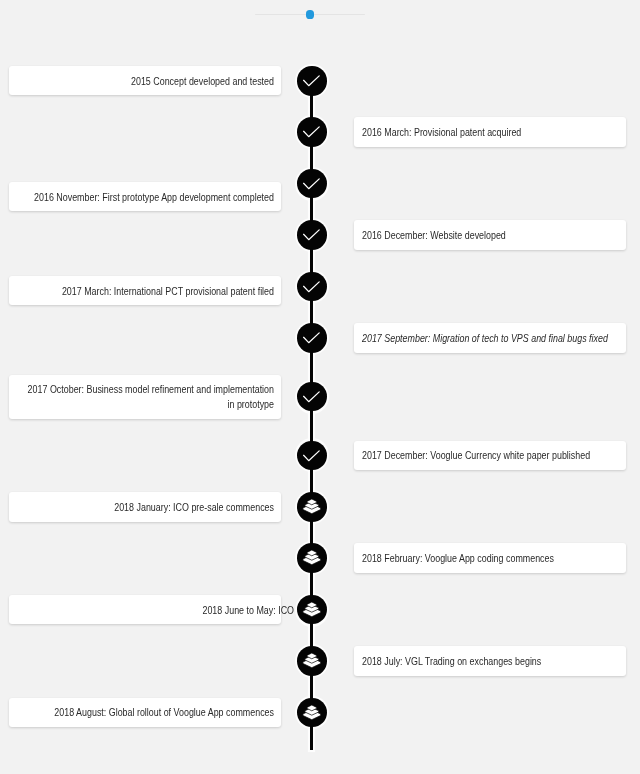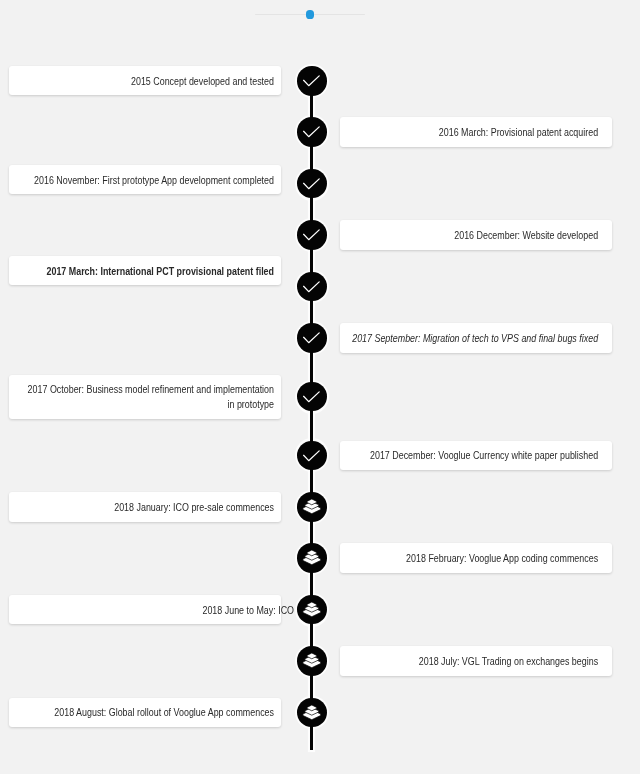--- a/index.html
+++ b/index.html
@@ -24,21 +24,21 @@
          box-shadow:0 0 0 2.1px #fdfdfd;}
 
   .item{position:absolute;left:0;width:640px;}
   .card{position:absolute;width:272px;background:#fff;border-radius:3px;
         box-shadow:0 1px 2.5px rgba(0,0,0,.16);
         box-sizing:border-box;
         font-size:10px;line-height:14.5px;color:#292929;}
   .card span{display:block;width:281px;transform:scaleX(0.89);padding:8.6px 0 6.4px;}
   .item.left .card{left:9px;text-align:right;}
   .item.left .card span{transform-origin:right center;margin-left:-16.5px;}
-  .item.right .card{left:340px;text-align:right;}
+  .item.right .card{left:354px;text-align:left;}
   .item.right .card span{transform-origin:left center;margin-left:7.5px;}
 
   .halo{position:absolute;left:294.9px;width:33.8px;height:33.8px;border-radius:50%;
         background:#fdfdfd;z-index:1;}
   .marker{position:absolute;left:297.0px;width:29.6px;height:29.6px;border-radius:50%;
           background:#040404;z-index:3;}
   .marker svg{position:absolute;left:0;top:0;width:29.6px;height:29.6px;}
 </style>
 </head>
 <body>
@@ -61,39 +61,39 @@
           </svg></span></div>
       <div class="item right" style="top: 117.444px; height: 29.4844px;">
         <div class="card" style="top: 0px;">
           <span>2016 March: Provisional patent acquired</span>
         </div>
       </div>
       <div class="halo" style="top: 115.287px;"></div>
       <div class="marker" style="top: 117.387px;"><span><svg viewBox="0 0 29.6 29.6">
             <path d="M6.60 14.30 L11.70 19.70 L22.20 9.90" fill="none" stroke="#fff" stroke-width="1.25" stroke-linecap="round" stroke-linejoin="round"></path>
           </svg></span></div>
-      <div class="item left" style="top: 165px; height: 29.4844px;">
+      <div class="item left" style="top: 182px; height: 29.4844px;">
         <div class="card" style="top: 0px;">
           <span>2016 November: First prototype App development completed</span>
         </div>
       </div>
       <div class="halo" style="top: 166.731px;"></div>
       <div class="marker" style="top: 168.831px;"><span><svg viewBox="0 0 29.6 29.6">
             <path d="M6.60 14.30 L11.70 19.70 L22.20 9.90" fill="none" stroke="#fff" stroke-width="1.25" stroke-linecap="round" stroke-linejoin="round"></path>
           </svg></span></div>
       <div class="item right" style="top: 220.333px; height: 29.4844px;">
         <div class="card" style="top: 0px;">
           <span>2016 December: Website developed</span>
         </div>
       </div>
       <div class="halo" style="top: 218.175px;"></div>
       <div class="marker" style="top: 220.275px;"><span><svg viewBox="0 0 29.6 29.6">
             <path d="M6.60 14.30 L11.70 19.70 L22.20 9.90" fill="none" stroke="#fff" stroke-width="1.25" stroke-linecap="round" stroke-linejoin="round"></path>
           </svg></span></div>
-      <div class="item left" style="top: 256px; height: 29.4844px; font-weight: bold;">
+      <div class="item left" style="top: 276px; height: 29.4844px;">
         <div class="card" style="top: 0px;">
           <span>2017 March: International PCT provisional patent filed</span>
         </div>
       </div>
       <div class="halo" style="top: 269.62px;"></div>
       <div class="marker" style="top: 271.72px;"><span><svg viewBox="0 0 29.6 29.6">
             <path d="M6.60 14.30 L11.70 19.70 L22.20 9.90" fill="none" stroke="#fff" stroke-width="1.25" stroke-linecap="round" stroke-linejoin="round"></path>
           </svg></span></div>
       <div class="item right" style="top: 323.222px; height: 29.4844px;">
         <div class="card" style="top: 0px; font-style: italic;">

